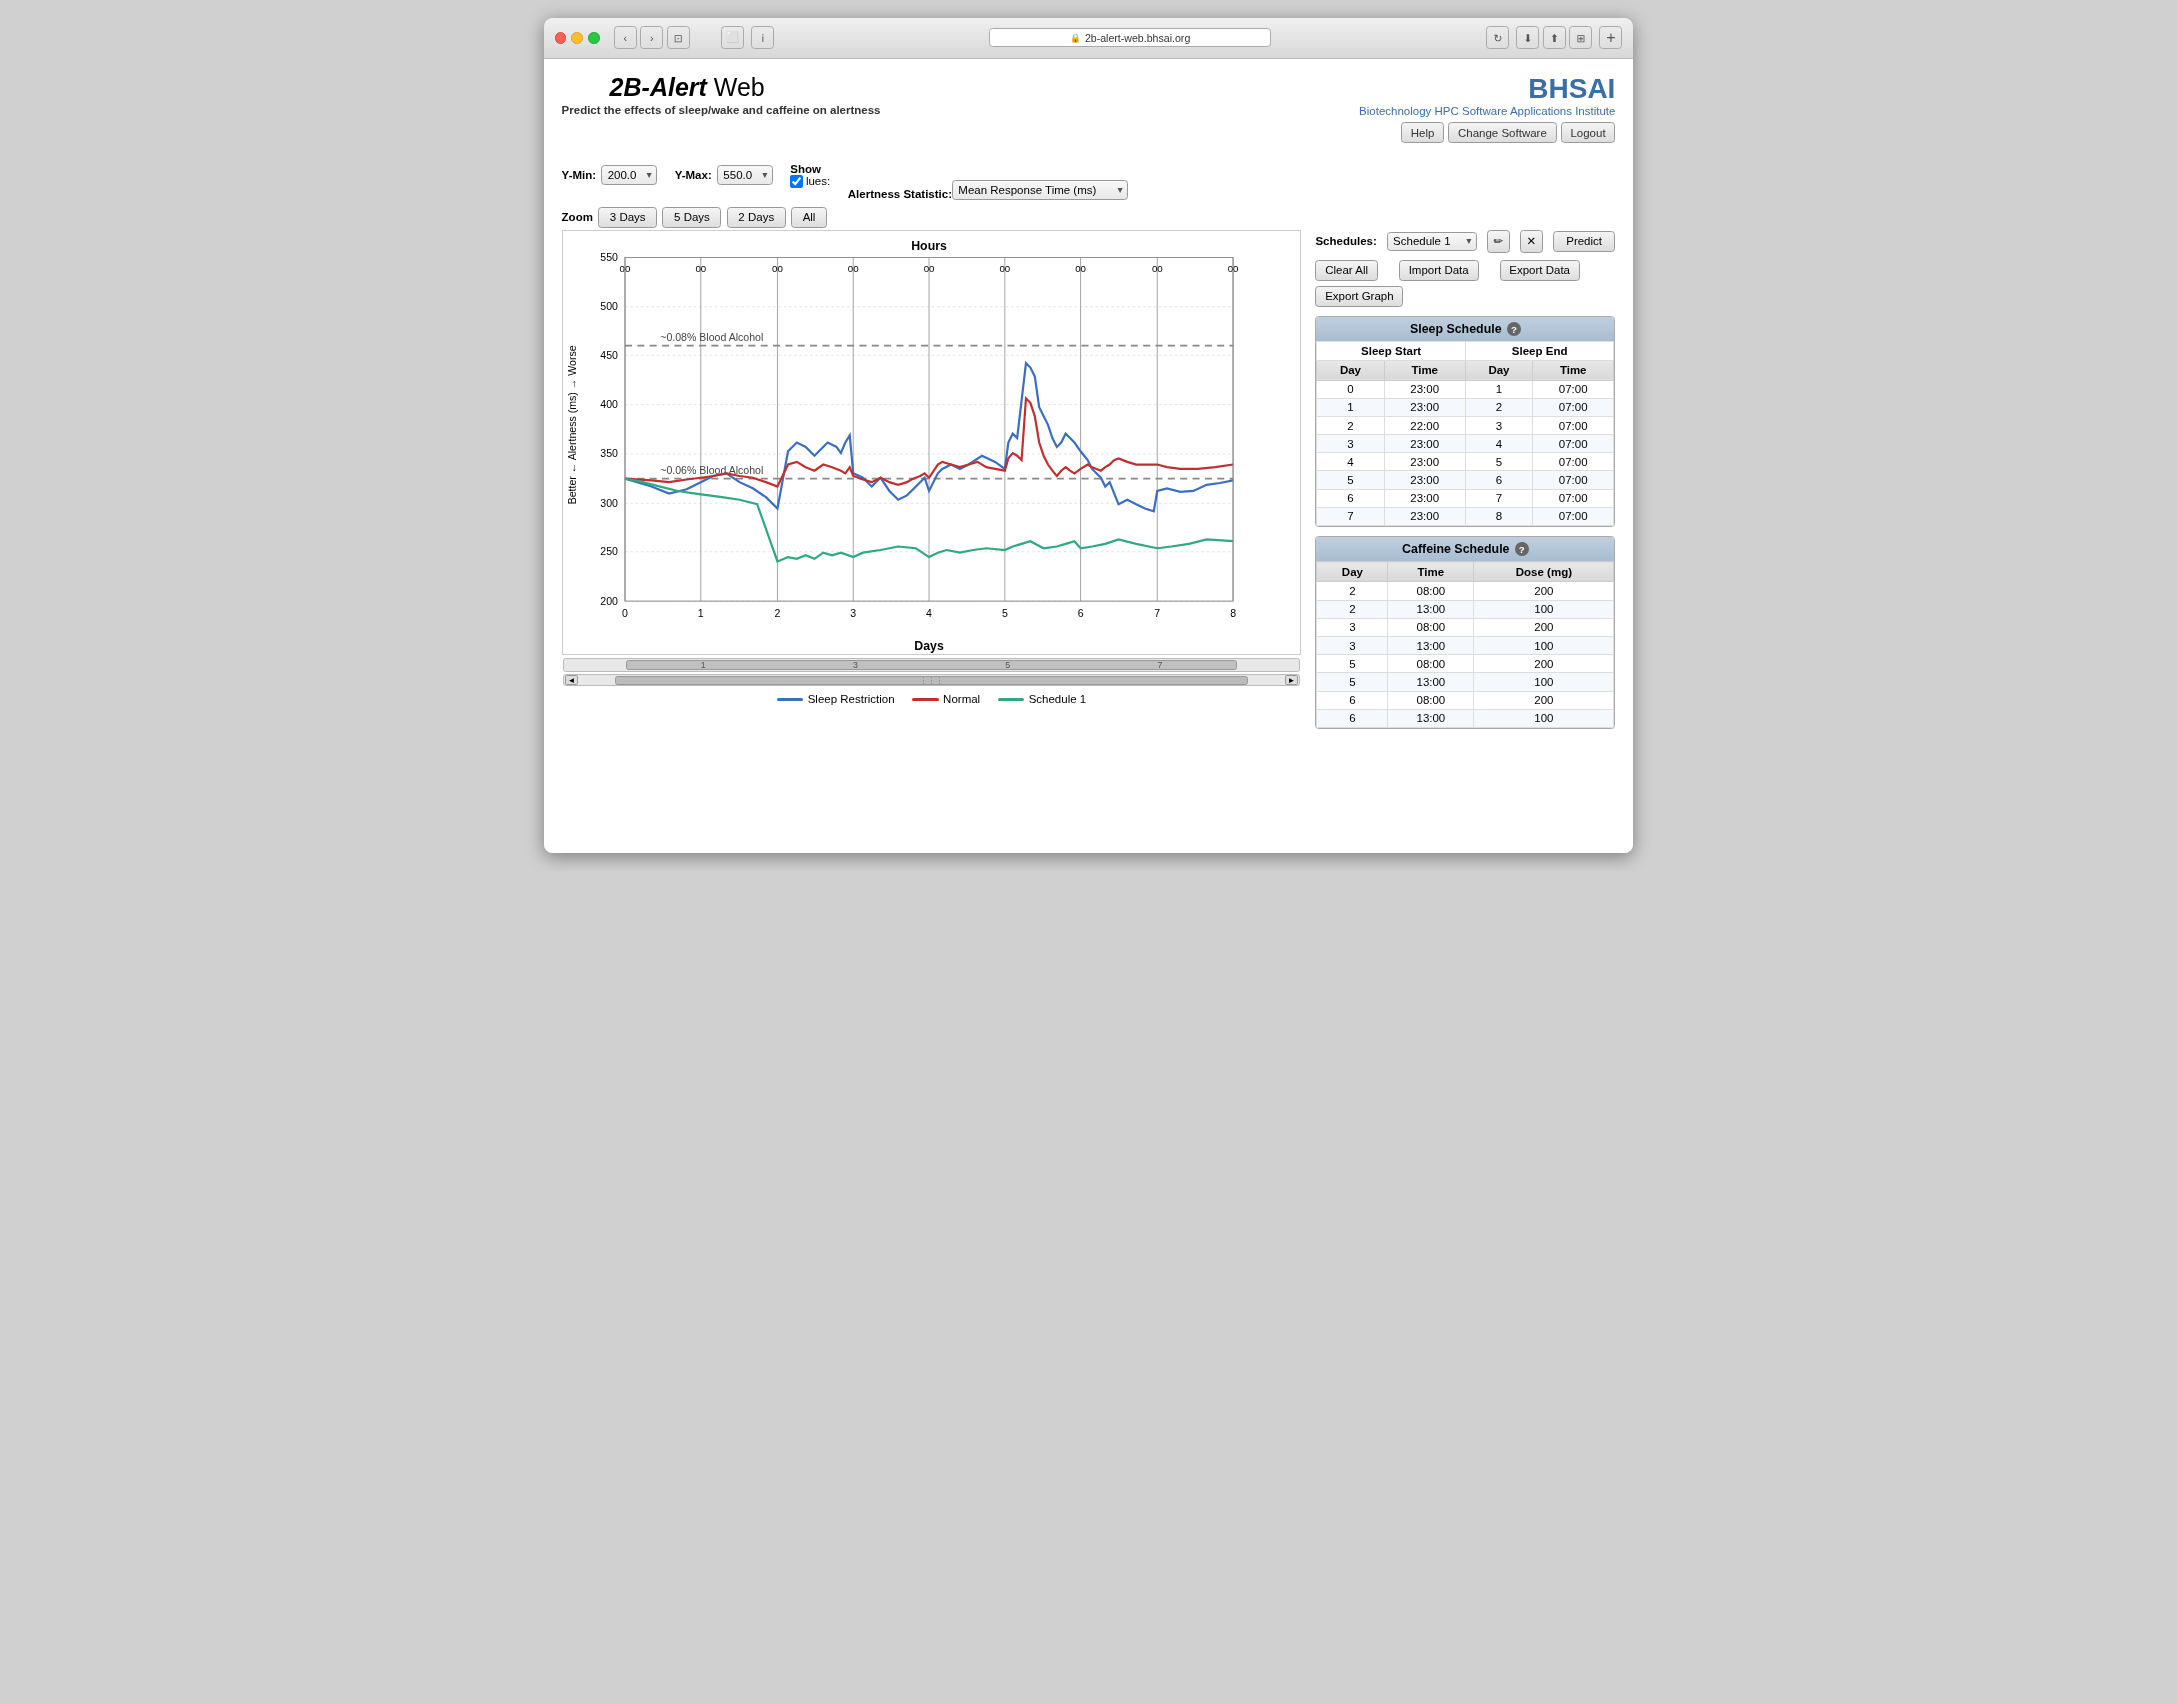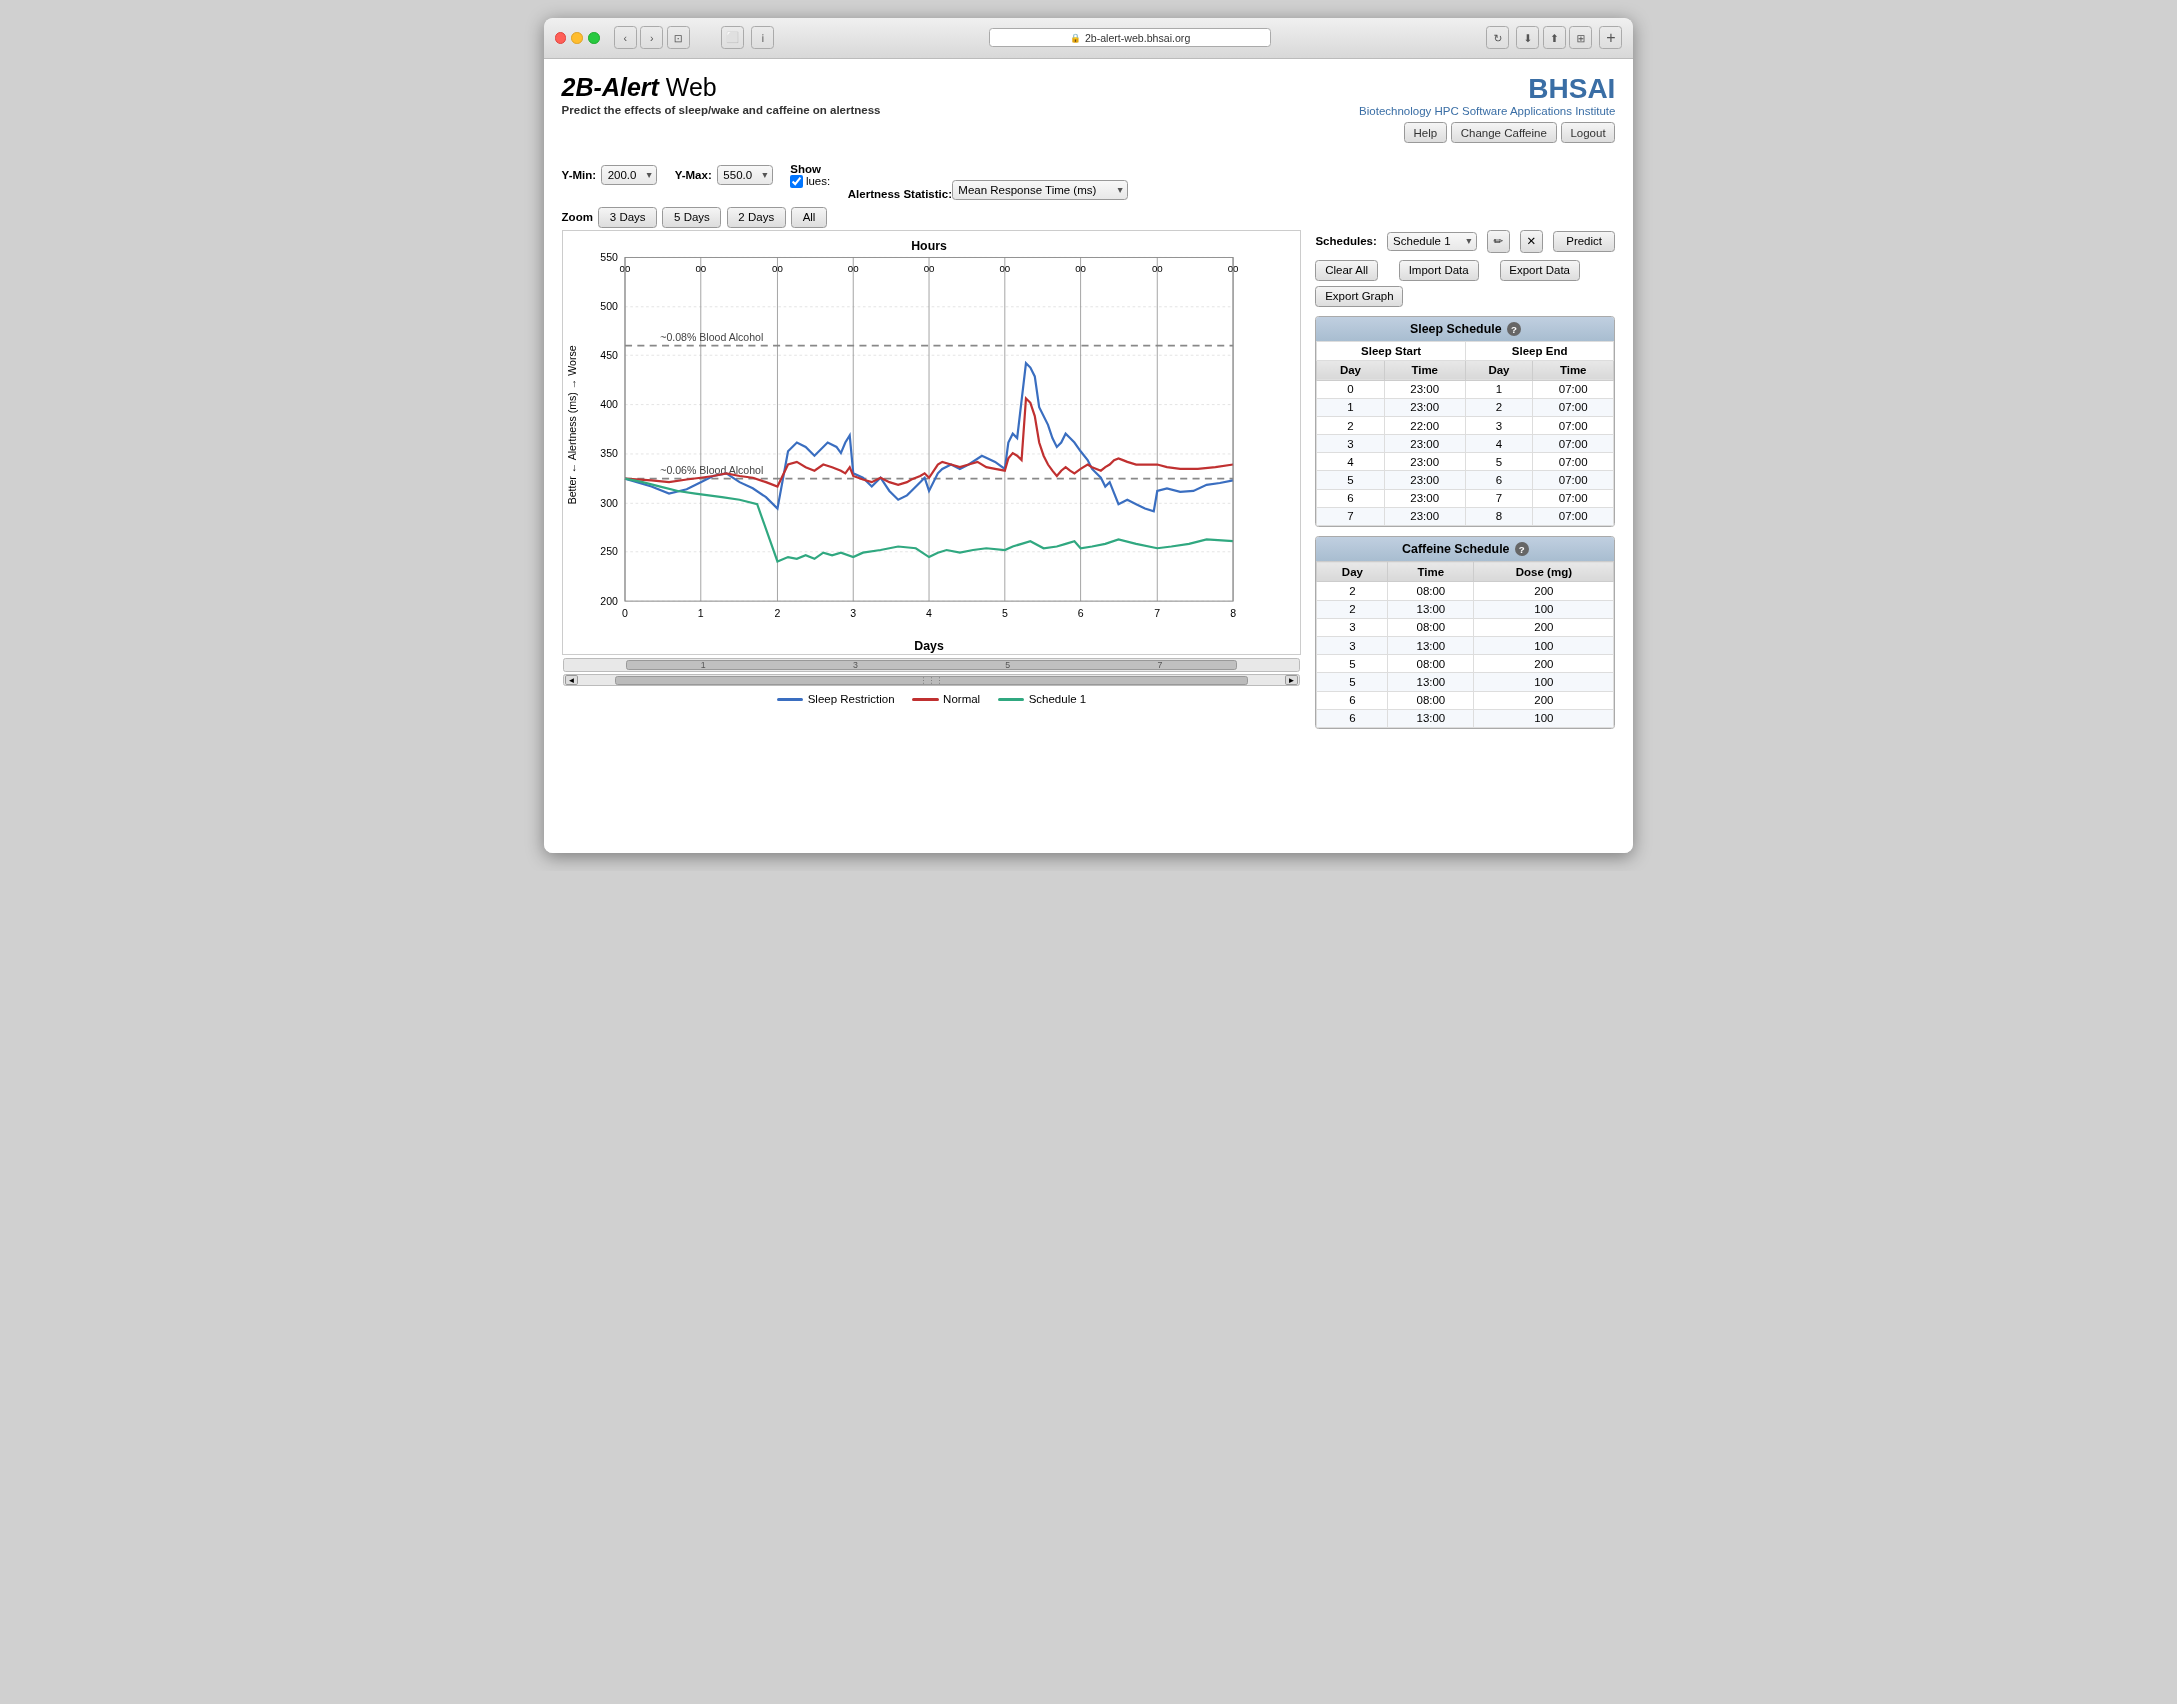--- a/index.html
+++ b/index.html
@@ -48,21 +48,21 @@
 
     .app-header {
       display: flex;
       justify-content: space-between;
       align-items: flex-start;
       margin-bottom: 7px;
     }
 
     .app-title-block {}
     .app-title { font-size: 25px; font-weight: normal; margin-bottom: 1.8px; }
-    .app-title em { font-weight: bold; }
+    .app-title em { font-weight: bold; margin-left: 48px; }
     .app-subtitle { font-size: 11.5px; color: #333; font-weight: bold; }
 
     .bhsai-block { text-align: right; }
     .bhsai-logo { font-size: 28px; font-weight: bold; color: #3a6ea5; }
     .bhsai-tagline { font-size: 11.5px; color: #3a6ea5; margin-bottom: 5.3px; }
     .header-buttons { display: flex; gap: 4px; justify-content: flex-end; }
     .header-btn {
       background: linear-gradient(to bottom, #f5f5f5, #ddd);
       border: 0.9px solid #999;
       border-radius: 3.5px;
@@ -313,21 +313,21 @@
         <div class="app-title">
           <em>2B-Alert</em><span> Web</span>
         </div>
         <div class="app-subtitle">Predict the effects of sleep/wake and caffeine on alertness</div>
       </div>
       <div class="bhsai-block">
         <div class="bhsai-logo">BHSAI</div>
         <div class="bhsai-tagline">Biotechnology HPC Software Applications Institute</div>
         <div class="header-buttons">
           <button class="header-btn">Help</button>
-          <button class="header-btn">Change Caffeine</button>
+          <button class="header-btn">Change Software</button>
           <button class="header-btn">Logout</button>
         </div>
       </div>
     </div>
 
     <div class="controls-row">
       <div class="control-group">
         <span class="control-label">Y-Min:</span>
         <div class="select-wrapper">
           <select class="form-select">

